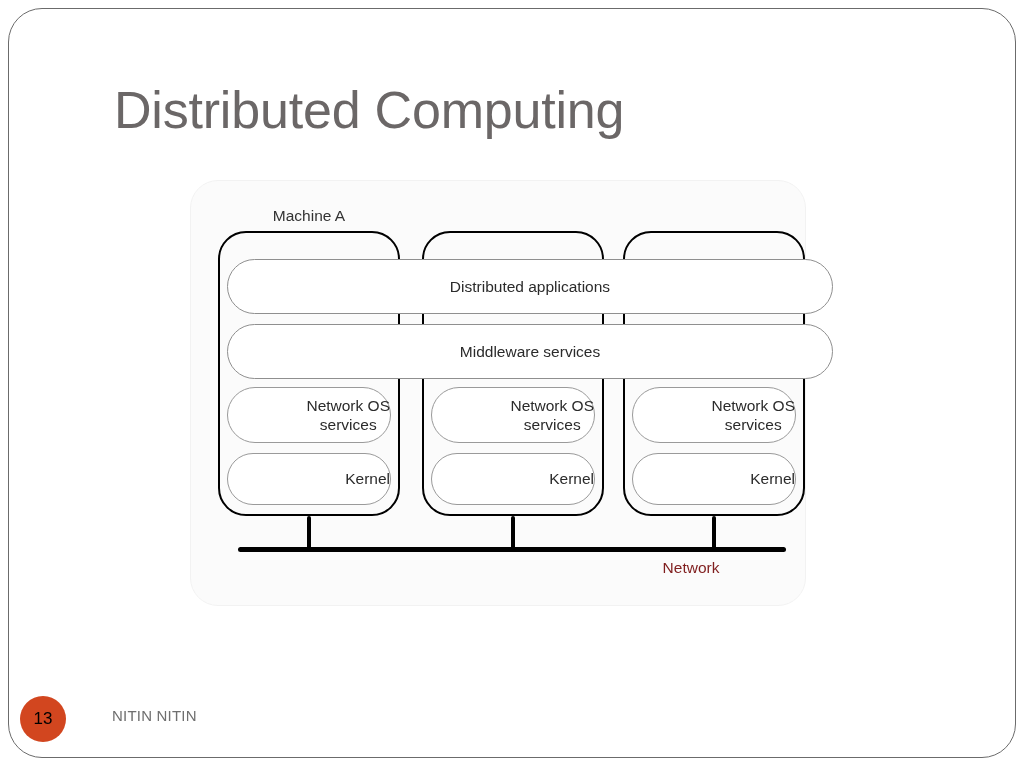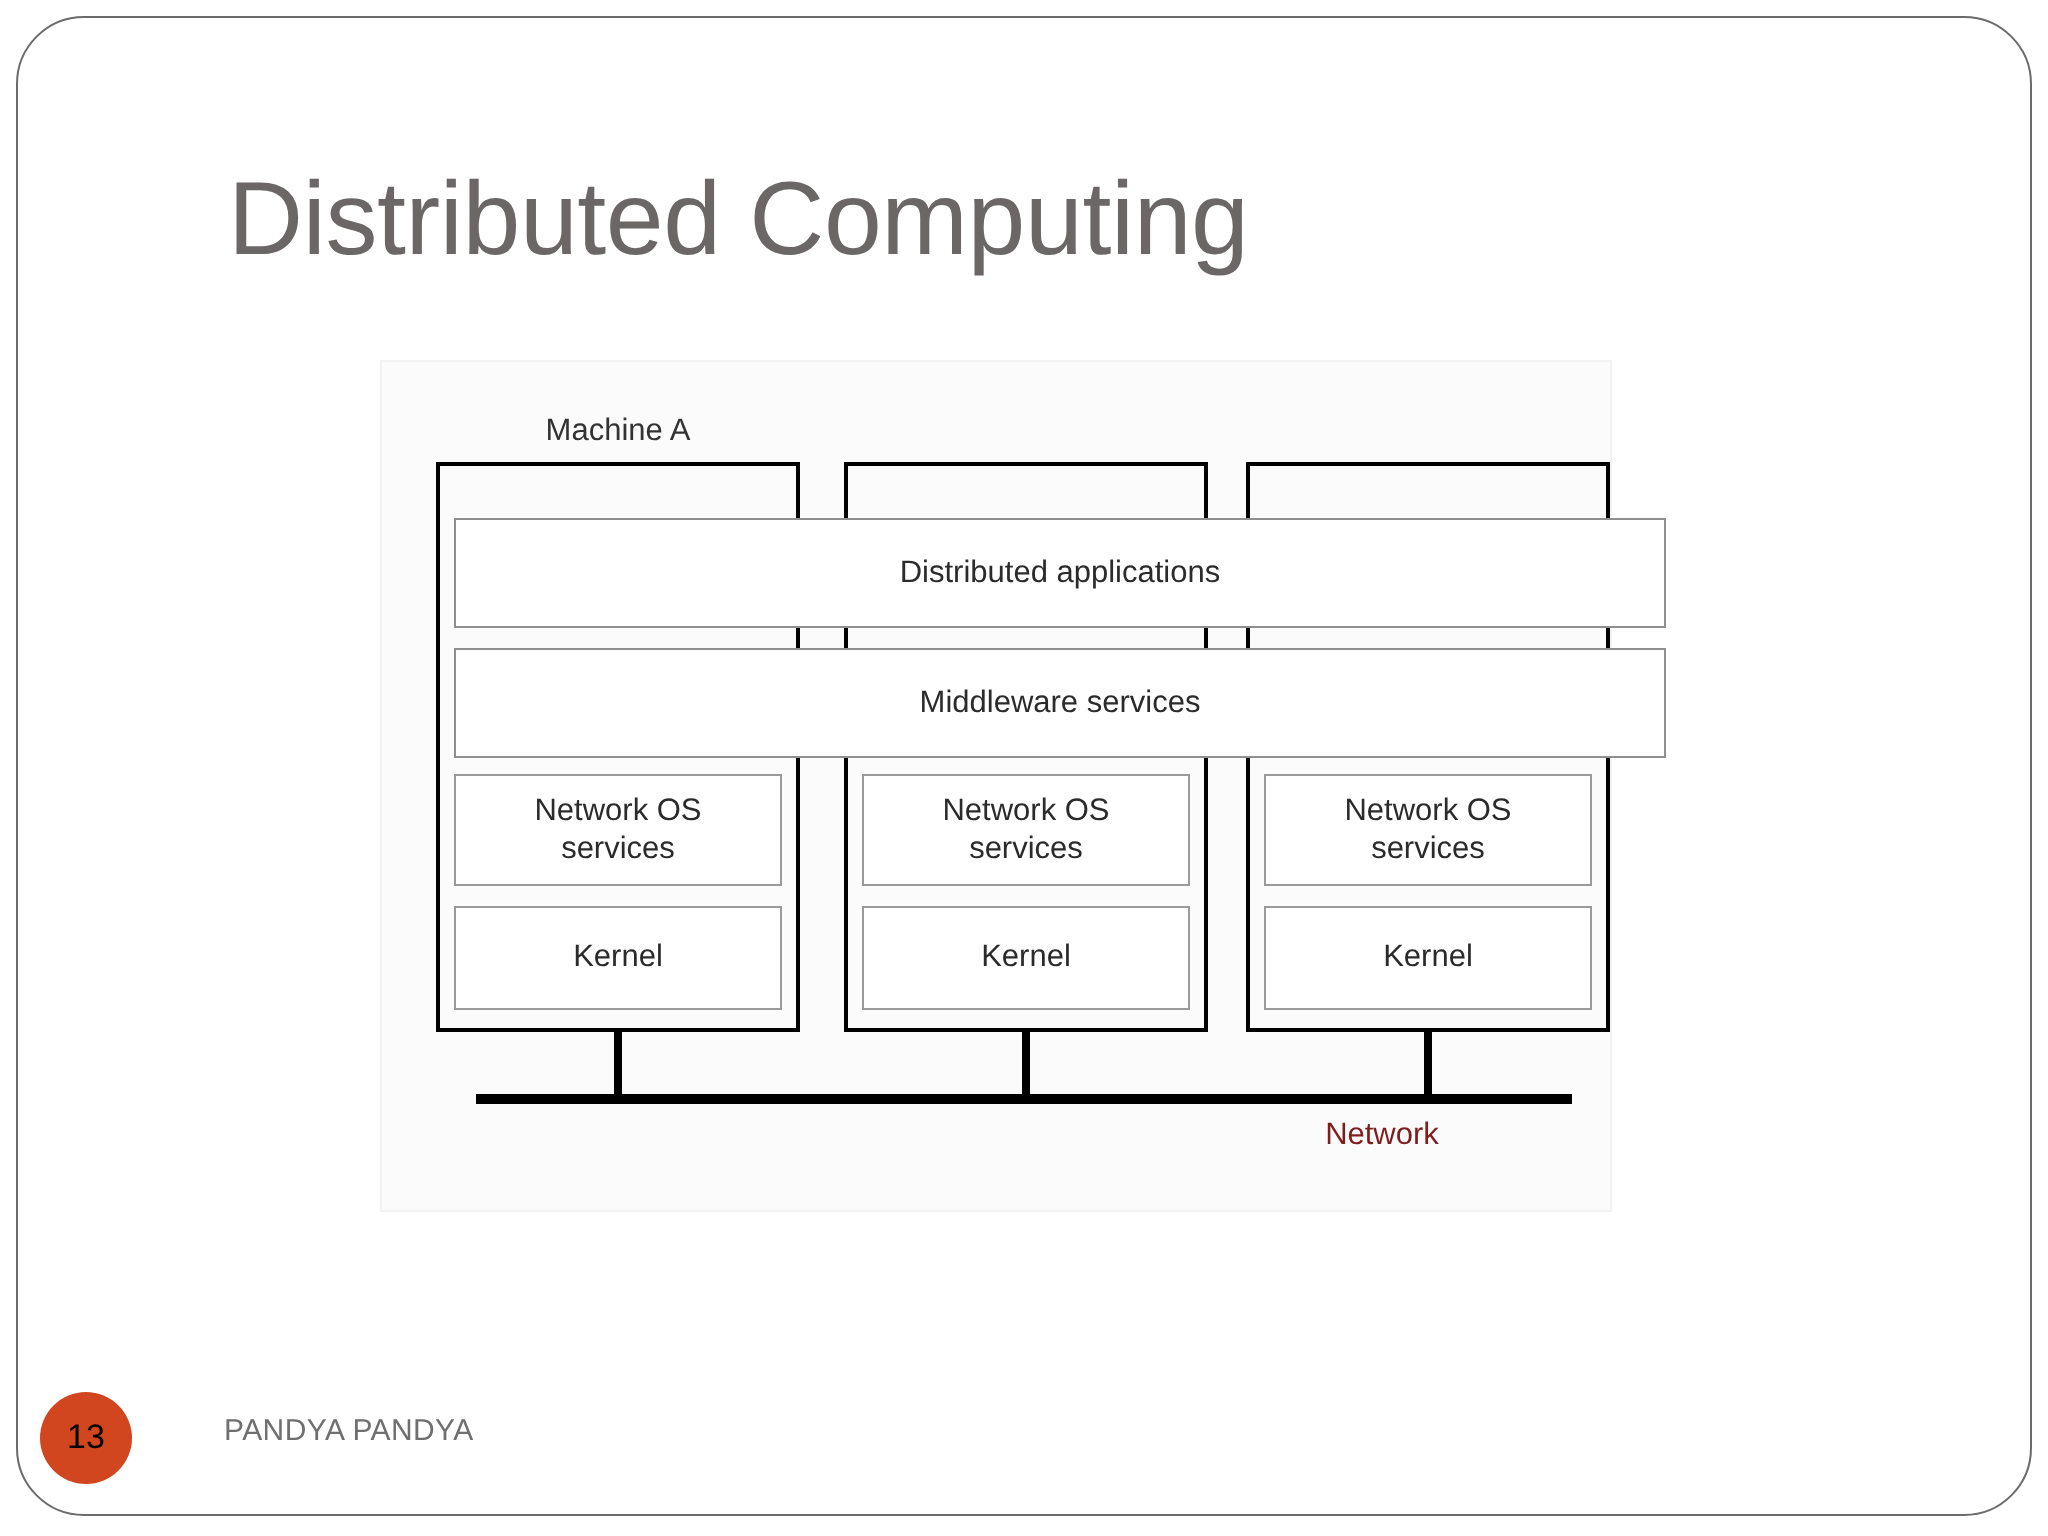--- a/index.html
+++ b/index.html
@@ -1,15 +1,15 @@
 <!DOCTYPE html>
 <html><head>
 <meta charset="utf-8">
 <style>
-  * { box-sizing: border-box; }
+  * { box-sizing: border-box; border-radius: 28px; }
   html, body {
     margin: 0; padding: 0;
     width: 1024px; height: 768px;
     background: #ffffff;
     font-family: "Liberation Sans", sans-serif;
   }
 
   #slide {
     position: relative;
     width: 1024px;
@@ -94,21 +94,21 @@
   #layer-distributed-applications { top: 78px;  height: 55px; }
   #layer-middleware-services      { top: 143px; height: 55px; }
 
   
   .machine-layer {
     position: absolute;
     border: 1.5px solid #9a9a9a;
     background: #ffffff;
     display: flex;
     align-items: center;
-    justify-content: center;
+    justify-content: flex-end;
     text-align: center;
     font-size: 15.5px;
     color: #2b2b2b;
     line-height: 1.25;
   }
   .row-nos    { top: 206px; height: 56px; }
   .row-kernel { top: 272px; height: 52px; }
 
   .col-a { left: 36px;  width: 164px; }
   .col-b { left: 240px; width: 164px; }
@@ -217,15 +217,15 @@
       <div class="drop-line" id="drop-line-c"></div>
 
       <div id="network-bus"></div>
       <div id="network-label">Network</div>
 
     </div>
   </div>
 
   <div id="slide-number-badge">13</div>
 
-  <div id="footer-author">PANDYA PANDYA</div>
+  <div id="footer-author">NITIN NITIN</div>
 
 </div>
 
 </body></html>

